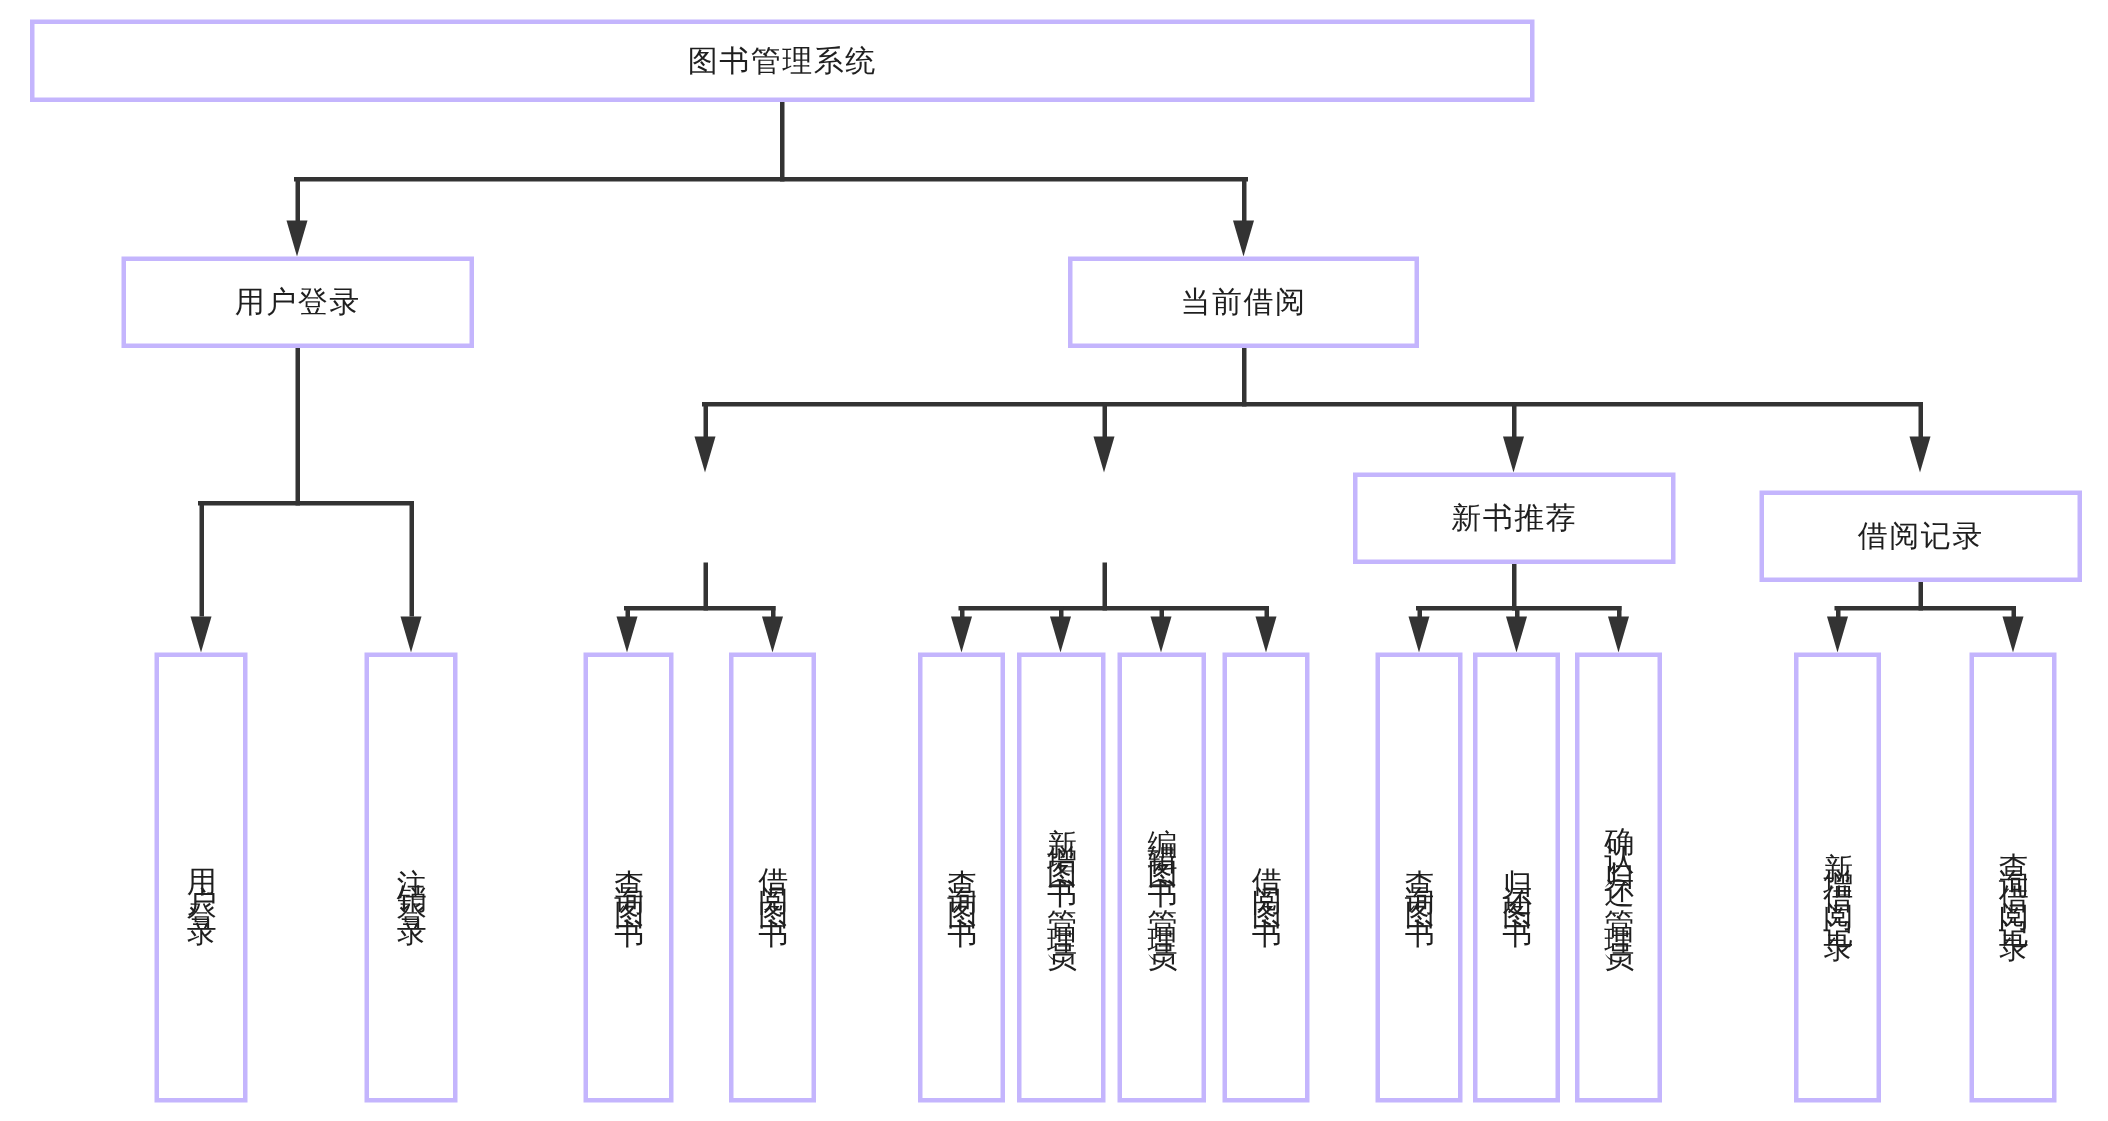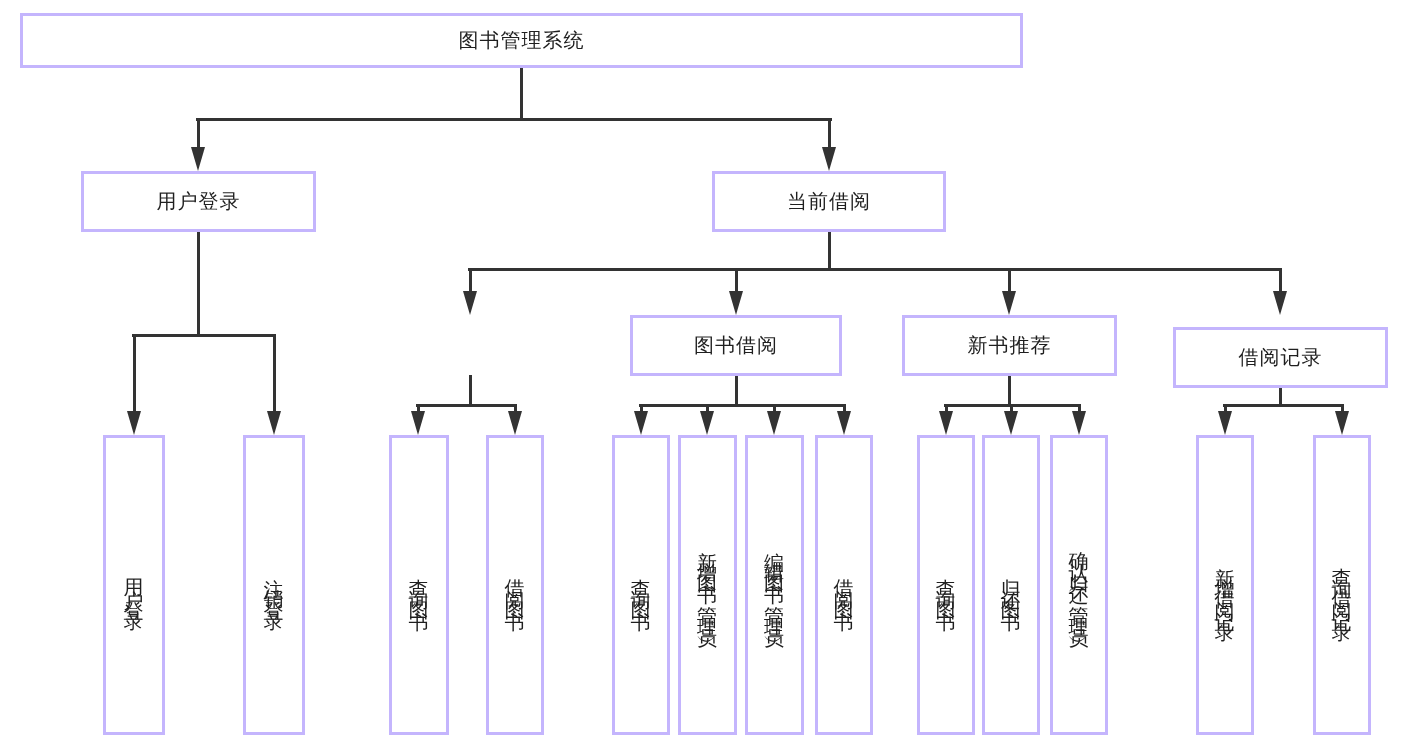--- a/index.html
+++ b/index.html
@@ -97,23 +97,20 @@
     <span class="h-label">图书管理系统</span>
   </div>
 
   <div class="nbox" style="left:81px;top:171px;width:235px;height:61px">
     <span class="h-label">用户登录</span>
   </div>
   <div class="nbox" style="left:712px;top:171px;width:234px;height:61px">
     <span class="h-label">当前借阅</span>
   </div>
 
-  <div class="nbox" style="left:630px;top:315px;width:212px;height:61px">
-    <span class="h-label">图书借阅</span>
-  </div>
   <div class="nbox" style="left:902px;top:315px;width:215px;height:61px">
     <span class="h-label">新书推荐</span>
   </div>
   <div class="nbox" style="left:1173px;top:327px;width:215px;height:61px">
     <span class="h-label">借阅记录</span>
   </div>
 
   <div class="nbox leaf" style="left:103px;top:435px;width:62px;height:300px">
     <span class="v-label">用户登录</span>
   </div>

